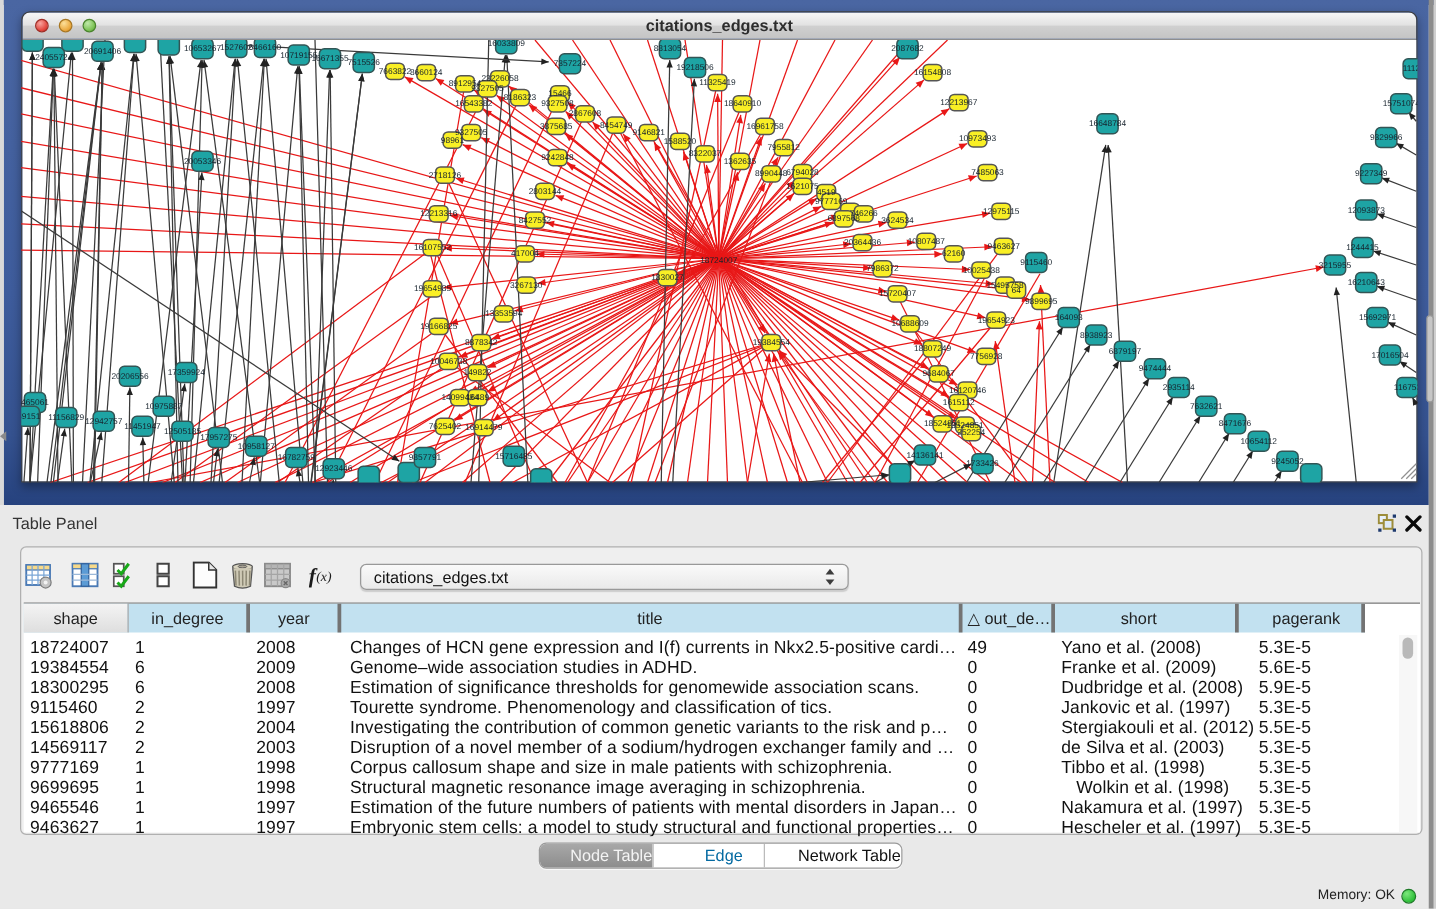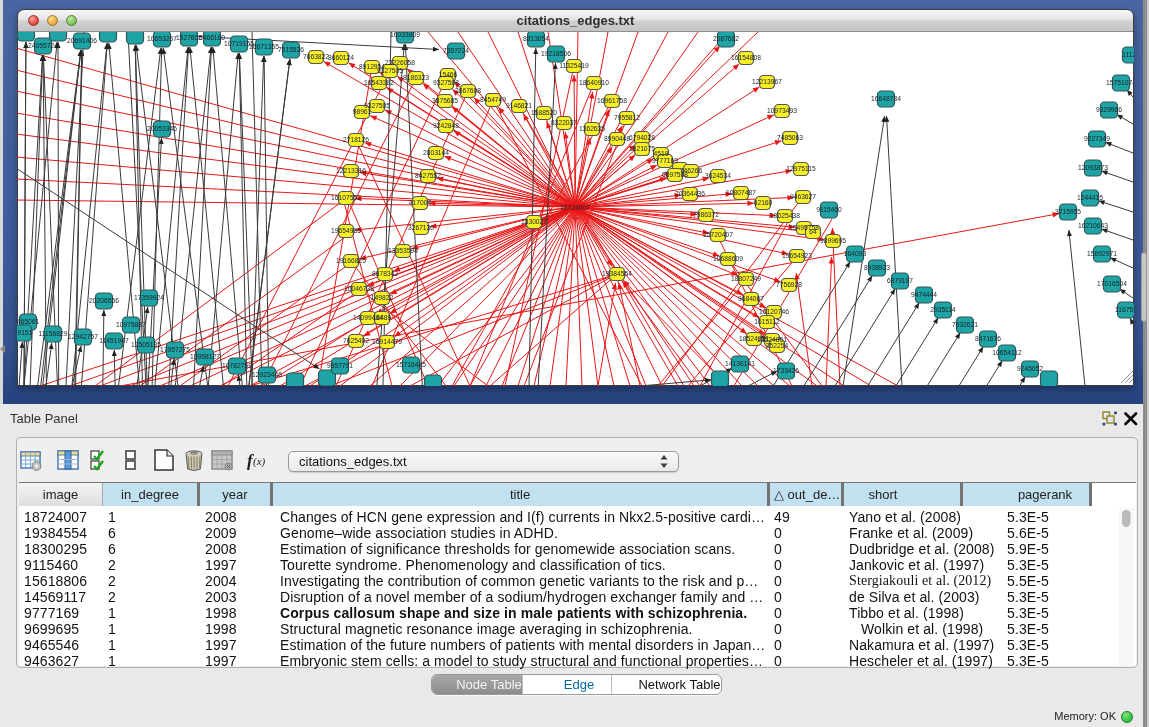--- a/index.html
+++ b/index.html
@@ -818,26 +818,26 @@
       <text x="6" y="16" font-family="Liberation Serif,serif" font-style="italic" font-size="11" fill="#1a1a1a">(x)</text>
     </svg>
 <div id="combo">citations_edges.txt
   <svg width="8" height="13" style="position:absolute;right:10px;top:3px;">
     <polygon points="4,0 7.5,4.5 0.5,4.5" fill="#3c3c3c"></polygon>
         <polygon points="4,13 7.5,8.5 0.5,8.5" fill="#3c3c3c"></polygon>
   </svg>
 </div>
 <div id="tbody"></div>
 <div id="thead">
-  <div class="hcell" style="left:0;width:84px;background:linear-gradient(#f4f4f4,#dedede);border-right:1px solid #aaa;">image</div>
+  <div class="hcell" style="left:0;width:84px;background:linear-gradient(#f4f4f4,#dedede);border-right:1px solid #aaa;">shape</div>
   <div class="hcell" style="left:84px;width:97px;">in_degree</div>
   <div class="hcell" style="left:181px;width:73px;">year</div>
   <div class="hcell" style="left:254px;width:497px;">title</div>
   <div class="hcell" style="left:751px;width:74px;text-align:left;padding-left:4px;">△ out_de…</div>
-  <div class="hcell" style="left:787px;width:157px;">short</div>
+  <div class="hcell" style="left:815px;width:157px;">short</div>
   <div class="hcell" style="left:982px;width:91px;">pagerank</div>
 </div>
 <div class="trow" style="top:509px;">
 <span style="left:24px;">18724007</span>
       <span style="left:108px;">1</span>
       <span style="left:205px;">2008</span>
       <span style="left:280px;width:486px;" class="clip">Changes of HCN gene expression and I(f) currents in Nkx2.5-positive cardiomyocytes</span>
       <span style="left:774px;">49</span>
       <span style="left:849px;">Yano et al. (2008)</span>
       <span style="left:1007px;">5.3E-5</span>
@@ -868,37 +868,37 @@
       <span style="left:774px;">0</span>
       <span style="left:849px;">Jankovic et al. (1997)</span>
       <span style="left:1007px;">5.3E-5</span>
     </div>
 <div class="trow" style="top:573px;">
 <span style="left:24px;">15618806</span>
       <span style="left:108px;">2</span>
       <span style="left:205px;">2004</span>
       <span style="left:280px;width:486px;" class="clip">Investigating the contribution of common genetic variants to the risk and pathogenesis of</span>
       <span style="left:774px;">0</span>
-      <span style="left:849px;font-family:Liberation Serif, serif;">Stergiakouli et al. (2012)</span>
+      <span style="left:849px;">Stergiakouli et al. (2012)</span>
       <span style="left:1007px;">5.5E-5</span>
     </div>
 <div class="trow" style="top:589px;">
 <span style="left:24px;">14569117</span>
       <span style="left:108px;">2</span>
       <span style="left:205px;">2003</span>
       <span style="left:280px;width:486px;" class="clip">Disruption of a novel member of a sodium/hydrogen exchanger family and DOCK3 in a</span>
       <span style="left:774px;">0</span>
       <span style="left:849px;">de Silva et al. (2003)</span>
       <span style="left:1007px;">5.3E-5</span>
     </div>
 <div class="trow" style="top:605px;">
 <span style="left:24px;">9777169</span>
       <span style="left:108px;">1</span>
       <span style="left:205px;">1998</span>
-      <span style="left:280px;width:486px;font-weight:bold;" class="clip">Corpus callosum shape and size in male patients with schizophrenia.</span>
+      <span style="left:280px;width:486px;" class="clip">Corpus callosum shape and size in male patients with schizophrenia.</span>
       <span style="left:774px;">0</span>
       <span style="left:849px;">Tibbo et al. (1998)</span>
       <span style="left:1007px;">5.3E-5</span>
     </div>
 <div class="trow" style="top:621px;">
 <span style="left:24px;">9699695</span>
       <span style="left:108px;">1</span>
       <span style="left:205px;">1998</span>
       <span style="left:280px;width:486px;" class="clip">Structural magnetic resonance image averaging in schizophrenia.</span>
       <span style="left:774px;">0</span>

